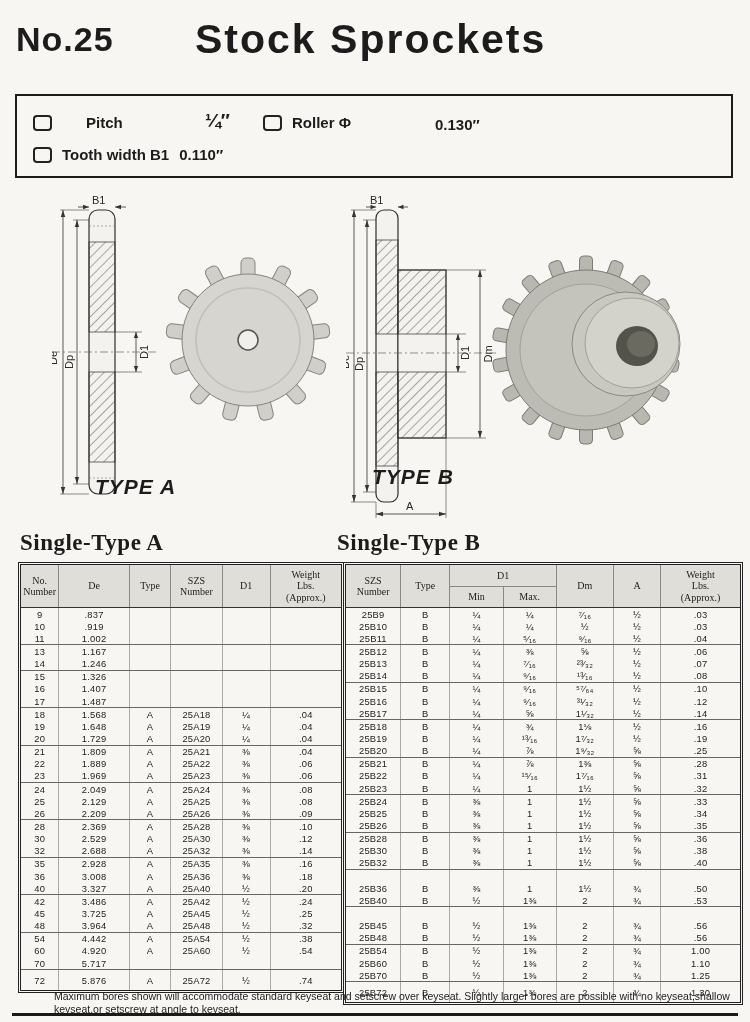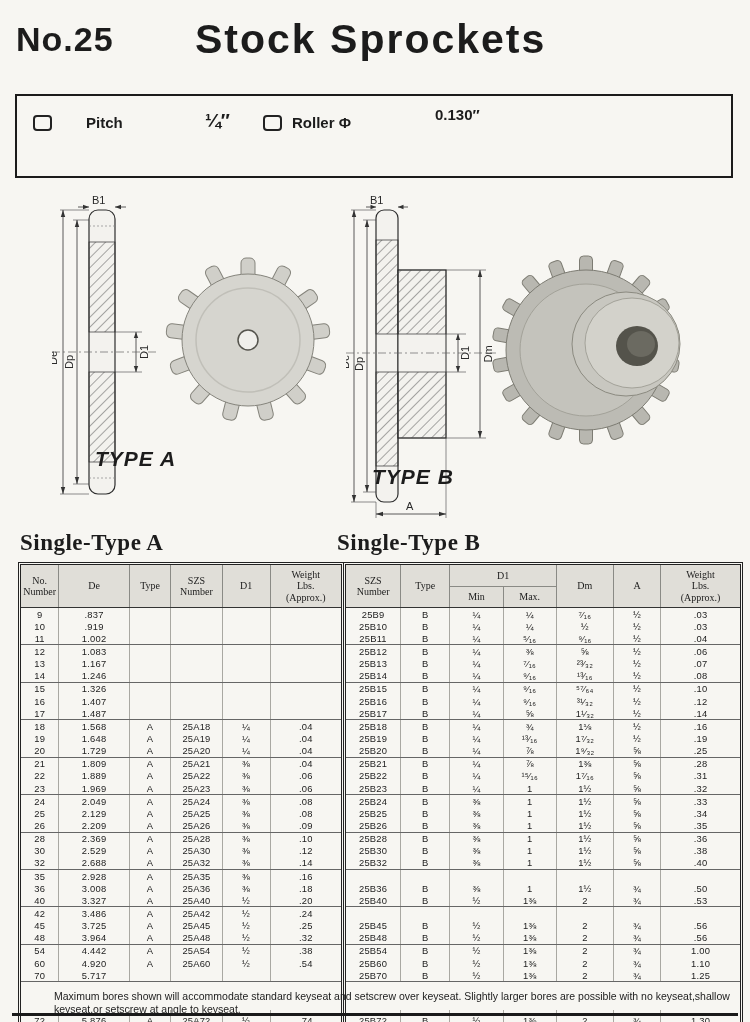--- a/index.html
+++ b/index.html
@@ -25,21 +25,21 @@
   .t-head{display:flex;height:42px;border-bottom:1px solid #333;background:#e0ded8;
           font-family:"Liberation Serif",serif;font-size:10px;line-height:1.15;}
   .thc{display:flex;align-items:center;justify-content:center;text-align:center;
        white-space:pre-line;border-right:1px solid #8a8a85;box-sizing:border-box;}
   .thc:last-child{border-right:none;}
   .d1grp{display:flex;flex-direction:column;border-right:1px solid #8a8a85;box-sizing:border-box;}
   .d1top{flex:1;display:flex;align-items:center;justify-content:center;border-bottom:1px solid #8a8a85;}
   .d1bot{flex:1;display:flex;}
   .d1bot .thc{flex:1;}
   .tr{display:flex;height:12.15px;}
-  .tr.last-row{height:20px;margin-top:28px;}
+  .tr.last-row{height:20px;}
   .tr.group-end{border-bottom:1px solid #666;}
   .td{display:flex;align-items:center;justify-content:center;text-align:center;height:100%;
       font-size:9.4px;letter-spacing:0.2px;border-right:1px solid #a9a8a2;box-sizing:border-box;overflow:hidden;}
   .td:last-child{border-right:none;}
   .table-a .td:nth-child(1){width:12%}
   .table-a .td:nth-child(2){width:22%}
   .table-a .td:nth-child(3){width:13%}
   .table-a .td:nth-child(4){width:16%}
   .table-a .td:nth-child(5){width:15%}
   .table-a .td:nth-child(6){width:22%}
@@ -67,22 +67,27 @@
       <span class="cb"></span>
       <span class="spec-label">Pitch</span>
     </div>
     <div class="spec-item" style="left:188px;top:14px;">
       <span class="spec-value frac">¼″</span>
     </div>
     <div class="spec-item" style="left:246px;top:18px;">
       <span class="cb"></span>
       <span class="spec-label light">Roller Φ</span>
     </div>
-    <div class="spec-item" style="left:418px;top:10px;text-align:right;">
+    <div class="spec-item" style="left:418px;top:20px;text-align:right;">
       <span class="spec-value">0.130″</span>
+    </div>
+    <div class="spec-item" style="left:16px;top:50px;">
+      <span class="cb"></span>
+      <span class="spec-label">Tooth width B1</span>
+      <span class="spec-value">0.110″</span>
     </div>
   </div>
 
   <svg style="position:absolute;left:52px;top:196px;" width="130" height="310" viewBox="0 0 130 310">
     <defs>
       <pattern id="h1" width="7" height="7" patternUnits="userSpaceOnUse" patternTransform="rotate(45)">
         <line x1="0" y1="0" x2="0" y2="7" stroke="#555" stroke-width="1"></line>
       </pattern>
     </defs>
 
@@ -136,21 +141,21 @@
       <rect x="81" y="15" width="14" height="24" rx="5" transform="rotate(249.2 88 97)"></rect>
       <rect x="81" y="15" width="14" height="24" rx="5" transform="rotate(276.9 88 97)"></rect>
       <rect x="81" y="15" width="14" height="24" rx="5" transform="rotate(304.6 88 97)"></rect>
       <rect x="81" y="15" width="14" height="24" rx="5" transform="rotate(332.3 88 97)"></rect>
     </g>
     <circle cx="88" cy="97" r="66" fill="#d6d5cf" stroke="#85847c" stroke-width="1"></circle>
     <circle cx="88" cy="97" r="52" fill="none" stroke="#c0bfb8" stroke-width="1.5"></circle>
     <circle cx="88" cy="97" r="10" fill="#f0efeb" stroke="#55544d" stroke-width="1.5"></circle>
   </svg>
 
-  <div class="caption" style="left:95px;top:447px;text-align:right;">TYPE A</div>
+  <div class="caption" style="left:95px;top:475px;text-align:right;">TYPE A</div>
 
   <svg style="position:absolute;left:346px;top:196px;" width="170" height="330" viewBox="0 0 170 330">
     <defs>
       <pattern id="h2" width="7" height="7" patternUnits="userSpaceOnUse" patternTransform="rotate(45)">
         <line x1="0" y1="0" x2="0" y2="7" stroke="#555" stroke-width="1"></line>
       </pattern>
     </defs>
 
     <text x="24" y="8" font-size="11">B1</text>
     <line x1="20" y1="11" x2="30" y2="11" stroke="#333" stroke-width="0.8"></line>
@@ -269,28 +274,20 @@
         </div>
         <div class="tr group-end">
           <div class="td">11</div>
           <div class="td">1.002</div>
           <div class="td"></div>
           <div class="td"></div>
           <div class="td"></div>
           <div class="td"></div>
         </div>
         <div class="tr">
-          <div class="td">12</div>
-          <div class="td">1.083</div>
-          <div class="td"></div>
-          <div class="td"></div>
-          <div class="td"></div>
-          <div class="td"></div>
-        </div>
-        <div class="tr">
           <div class="td">13</div>
           <div class="td">1.167</div>
           <div class="td"></div>
           <div class="td"></div>
           <div class="td"></div>
           <div class="td"></div>
         </div>
         <div class="tr group-end">
           <div class="td">14</div>
           <div class="td">1.246</div>

